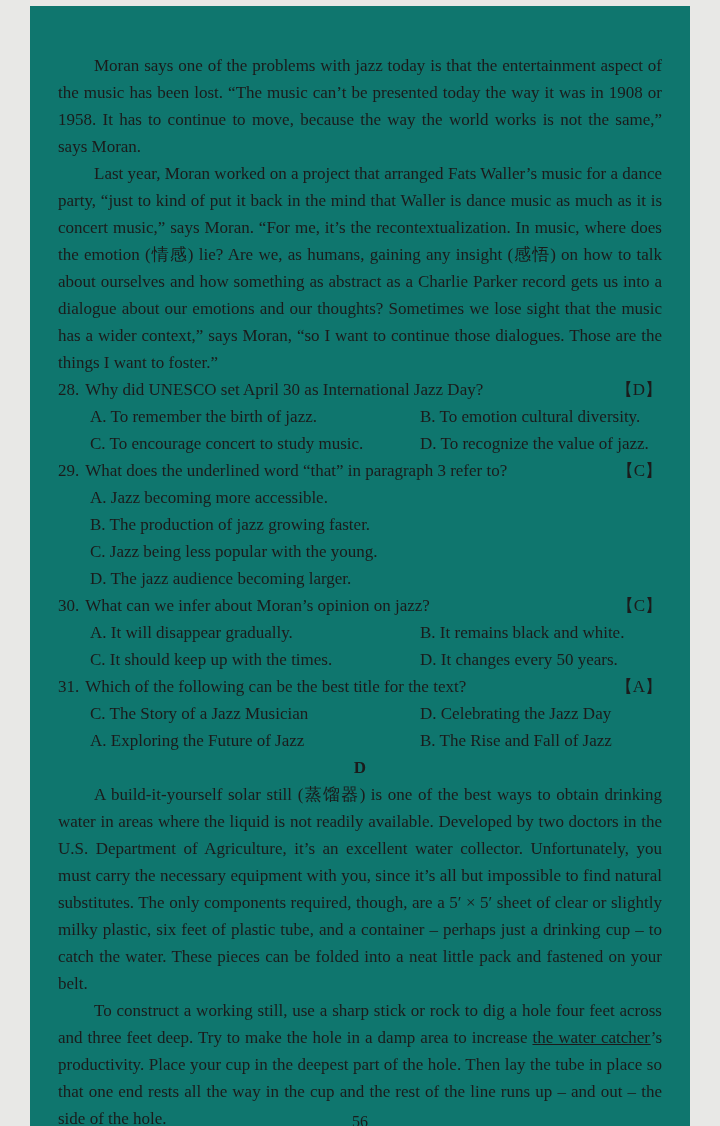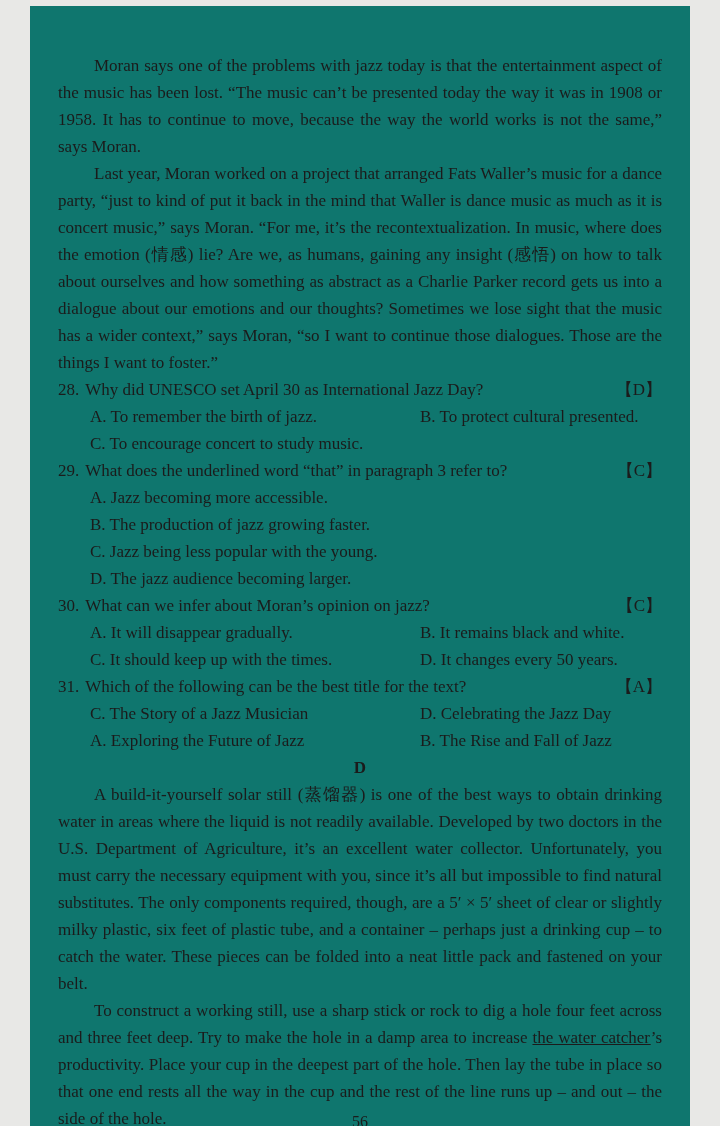--- a/index.html
+++ b/index.html
@@ -56,24 +56,25 @@
   <p class="para">Last year, Moran worked on a project that arranged Fats Waller’s music for a dance party, “just to kind of put it back in the mind that Waller is dance music as much as it is concert music,” says Moran. “For me, it’s the recontextualization. In music, where does the emotion (情感) lie? Are we, as humans, gaining any insight (感悟) on how to talk about ourselves and how something as abstract as a Charlie Parker record gets us into a dialogue about our emotions and our thoughts? Sometimes we lose sight that the music has a wider context,” says Moran, “so I want to continue those dialogues. Those are the things I want to foster.”</p>
 
   <div class="q-block">
     <div class="q-line">
       <span class="q-num">28.</span>
       <span class="q-text">Why did UNESCO set April 30 as International Jazz Day?</span>
       <span class="q-ans">【D】</span>
     </div>
     <div class="opt-2col">
       <span class="col-a">A. To remember the birth of jazz.</span>
-      <span class="col-b">B. To protect cultural presented.</span>
+      <span class="col-b">B. To emotion cultural diversity.</span>
     </div>
     <div class="opt-2col">
       <span class="col-a">C. To encourage concert to study music.</span>
+      <span class="col-b">D. To recognize the value of jazz.</span>
     </div>
   </div>
 
   <div class="q-block">
     <div class="q-line">
       <span class="q-num">29.</span>
       <span class="q-text">What does the underlined word “that” in paragraph 3 refer to?</span>
       <span class="q-ans">【C】</span>
     </div>
     <div class="opt-1col">A. Jazz becoming more accessible.</div>

